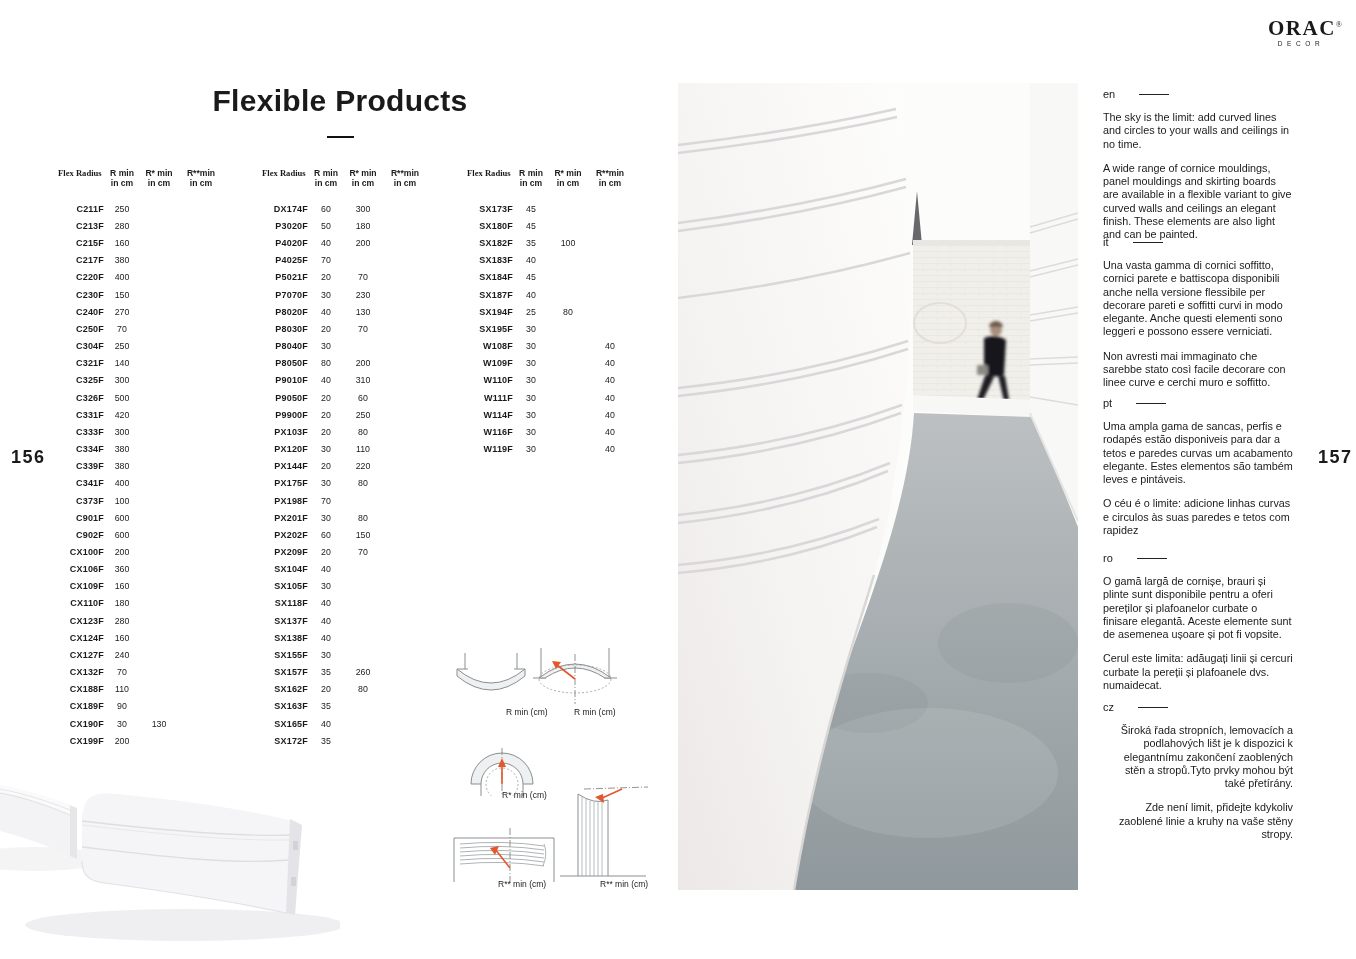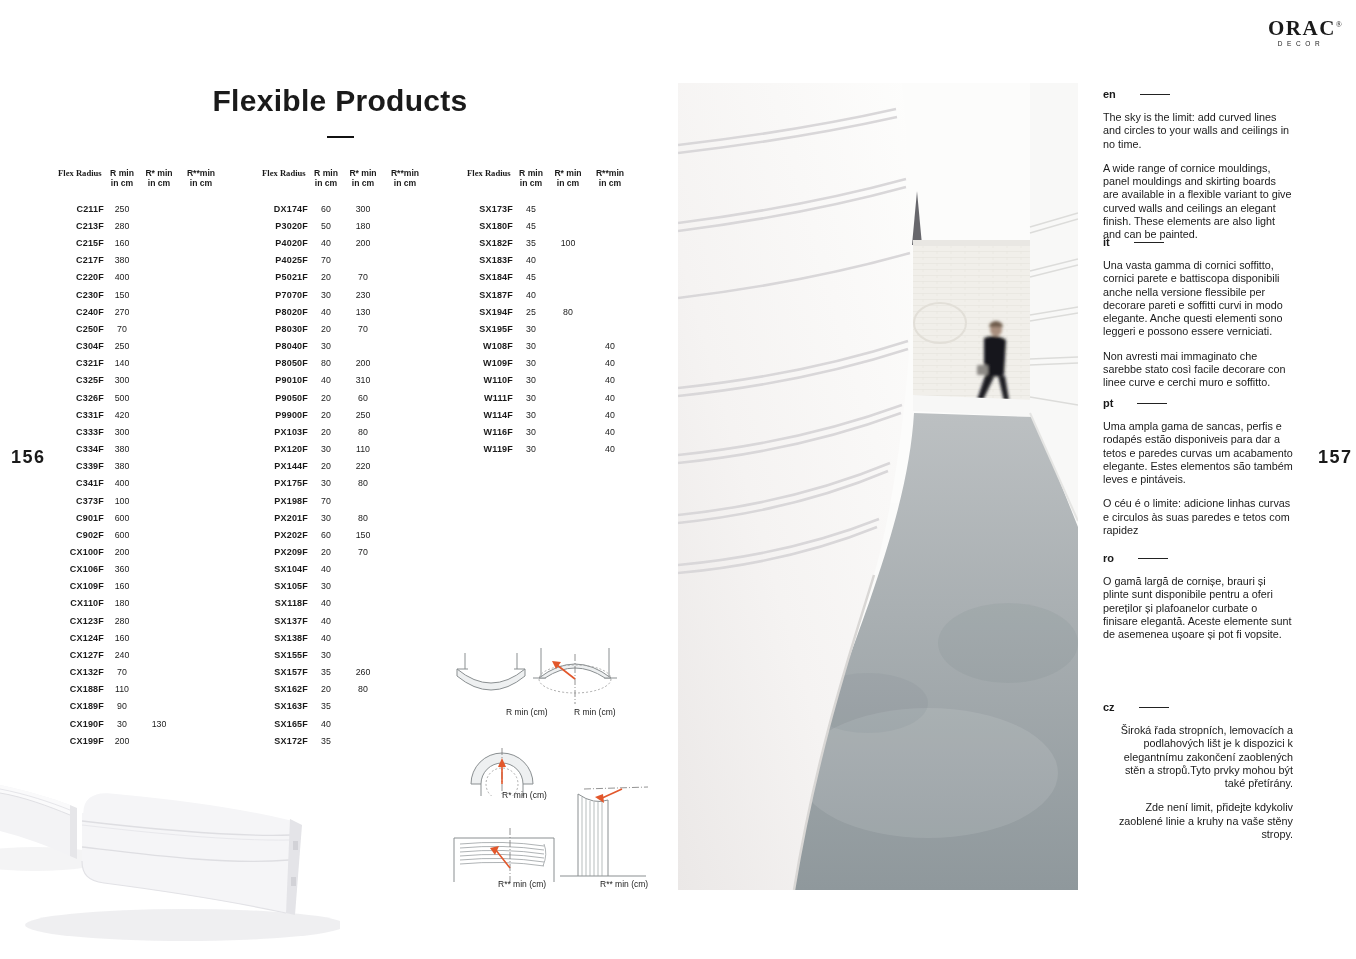--- a/index.html
+++ b/index.html
@@ -43,21 +43,21 @@
   #dl5 { left:572px; top:879px; }
 
   
   #photo   { position:absolute; left:678px; top:83px; width:400px; height:807px; }
   #product { position:absolute; left:0px;  top:779px; width:340px; height:180px; }
 
   
   .lang { position:absolute; left:1103px; width:190px; }
   #lang-0 { top:88px; } #lang-1 { top:236px; } #lang-2 { top:397px; }
   #lang-3 { top:552px; } #lang-4 { top:701px;text-align:right; }
-  .lang-head { display:flex; align-items:center; gap:24px; font-size:11px; font-weight:700; margin-bottom:11px; }
+  .lang-head { display:flex; align-items:center; gap:24px; font-size:11px; font-weight:400; margin-bottom:11px; }
   .lang-head .dash { display:inline-block; width:30px; border-top:1.3px solid #222; }
   .lang p { font-size:10.8px; line-height:13.3px; margin:0 0 11px 0; }
 </style>
 </head>
 <body>
 
 <div class="page">
 
   <div class="title">Flexible Products</div>
   <div class="title-dash"></div>
@@ -770,20 +770,21 @@
       </div>
     <p>Uma ampla gama de sancas, perfis e rodapés estão disponiveis para dar a tetos e paredes curvas um acabamento elegante. Estes elementos são também leves e pintáveis.</p>
     <p>O céu é o limite: adicione linhas curvas e circulos às suas paredes e tetos com rapidez</p>
   </div>
   <div class="lang" id="lang-3">
     <div class="lang-head">
         <span>ro</span>
         <span class="dash"></span>
       </div>
     <p>O gamă largă de cornișe, brauri și plinte sunt disponibile pentru a oferi pereților și plafoanelor curbate o finisare elegantă. Aceste elemente sunt de asemenea ușoare și pot fi vopsite.</p>
+    <p>Cerul este limita: adăugați linii și cercuri curbate la pereții și plafoanele dvs. numaidecat.</p>
   </div>
   <div class="lang" id="lang-4">
     <div class="lang-head">
         <span>cz</span>
         <span class="dash"></span>
       </div>
     <p>Široká řada stropních, lemovacích a podlahových lišt je k dispozici k elegantnímu zakončení zaoblených stěn a stropů.Tyto prvky mohou být také přetírány.</p>
     <p>Zde není limit, přidejte kdykoliv zaoblené linie a kruhy na vaše stěny stropy.</p>
   </div>
 

